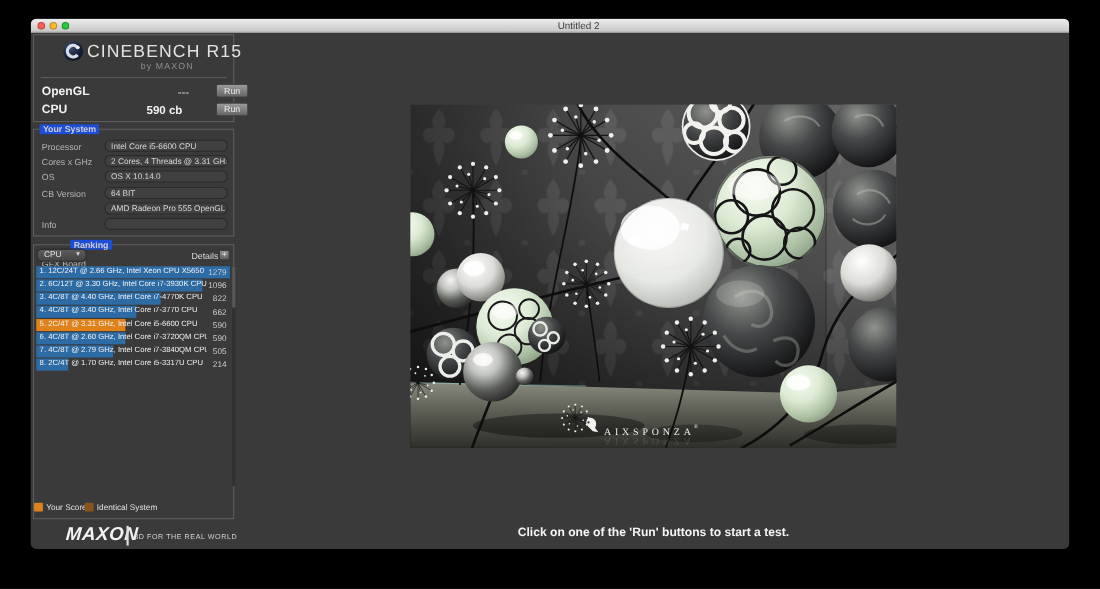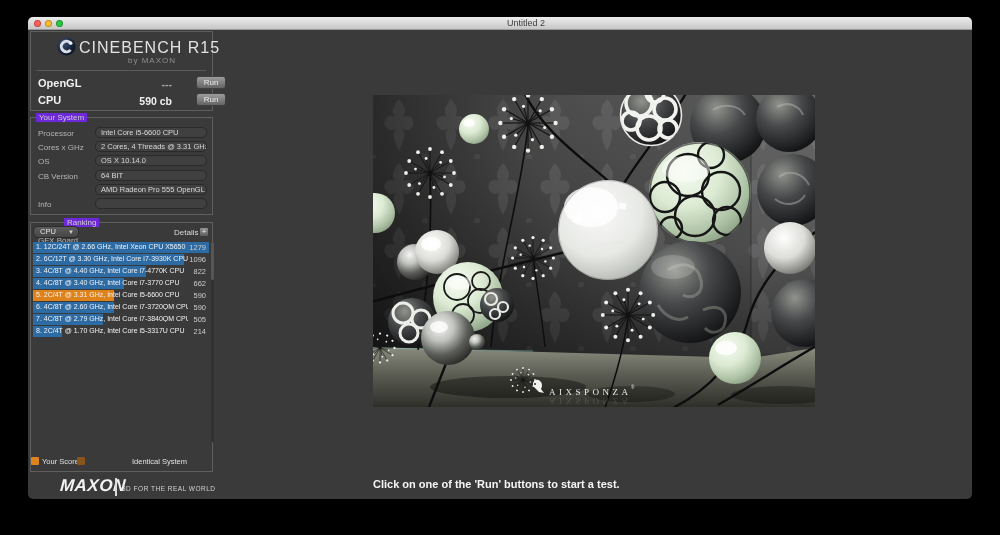--- a/index.html
+++ b/index.html
@@ -10,21 +10,21 @@
   
   #window-bg { left:28px; top:17px; width:944px; height:482px; background:#3a3a3a; border-radius:5px; }
   #titlebar  { left:28px; top:17px; width:944px; height:13px; border-radius:5px 5px 0 0;
                background:linear-gradient(#ededed,#c7c7c7); border-bottom:1px solid #9b9b9b; }
   #title-text{ left:28px; top:18px; width:996px; text-align:center; font-size:9px; color:#3e3e3e; line-height:11px; }
   .light { width:7px; height:7px; border-radius:50%; display:inline-block; border:0.5px solid rgba(0,0,0,.25); }
   #lights { left:34px; top:20px; display:flex; gap:4px; }
 
   
   .panel { border:1px solid #5e5e5e; background:transparent; }
-  .panel-label { position:absolute; font-size:8px; color:#cfcfcf; background:#6d28d9; padding:0 3px; }
+  .panel-label { position:absolute; font-size:8px; color:#cfcfcf; background:#1d4ed8; padding:0 3px;font-weight:bold; }
 
   #logo-box { left:30px; top:31px; width:183px; height:80px; }
   #cb-title { left:79px; top:39px; font-size:16px; color:#e2e2e2; letter-spacing:1px; font-weight:normal; }
   #cb-sub   { left:128px; top:56px; font-size:8px; color:#8f8f8f; letter-spacing:1px; }
   #logo-divider { left:37px; top:70px; width:169px; height:1px; background:#5a5a5a; }
 
   .bench-label { font-size:11px; font-weight:bold; color:#f1f1f1; }
   .bench-value { font-size:10.5px; font-weight:bold; text-align:right; width:45px; }
   .run-btn { width:30px; height:13px; border-radius:3px; border:1px solid #3f3f3f;
              background:linear-gradient(#9c9c9c,#646464); color:#e9e9e9; font-size:8px;
@@ -60,21 +60,21 @@
   .legend-label  { position:absolute; top:457px; font-size:7.5px; color:#e0e0e0; }
 
   
   #maxon-logo { left:60px; top:476px; font-size:17px; font-weight:bold; font-style:italic;
                 color:#f3f3f3; transform:skewX(-4deg); letter-spacing:0.5px; }
   #maxon-bar  { left:115px; top:478px; width:2px; height:18px; background:#dedede; }
   #maxon-tag  { left:122px; top:485px; font-size:6.5px; color:#d2d2d2; letter-spacing:0.5px; }
 
   
   #preview { left:373px; top:95px; width:442px; height:312px; }
-  #status-text { left:373px; top:478px; width:442px; 
+  #status-text { left:373px; top:478px; width:442px; text-align:center;
                  font-size:11px; font-weight:bold; color:#f5f5f5; }
 </style>
 </head>
 <body>
 
 <div class="abs" id="window-bg"></div>
 <div class="abs" id="titlebar"></div>
 <div class="abs" id="lights">
   <span class="light" style="background: rgb(255, 95, 87);"></span>
   <span class="light" style="background: rgb(254, 188, 46);"></span>
@@ -98,21 +98,21 @@
 </svg>
 <div class="abs" id="cb-title">CINEBENCH R15</div>
 <div class="abs" id="cb-sub">by MAXON</div>
 <div class="abs" id="logo-divider"></div>
 
 <div class="abs bench-label" style="left:38px; top:77px;">OpenGL</div>
 <div class="abs bench-value" style="left:127px; top:78px; color:#a5a5a5;">---</div>
 <div class="abs run-btn" style="left:177px; top:76px;">Run</div>
 
 <div class="abs bench-label" style="left:38px; top:94px;">CPU</div>
-<div class="abs bench-value" style="left:127px; top:95px; color:#f1f1f1;">590 cb</div>
+<div class="abs bench-value" style="left:127px; top:95px; color:#f1f1f1;text-align:center;">590 cb</div>
 <div class="abs run-btn" style="left:177px; top:93px;">Run</div>
 
 <div class="abs panel" id="system-box"></div>
 <span class="panel-label" style="left:36px; top:113px;">Your System</span>
 
 <span class="sys-label" style="top:129px;">Processor</span>
 <span class="sys-field" style="top:127px;">Intel Core i5-6600 CPU</span>
 <span class="sys-label" style="top:143px;">Cores x GHz</span>
 <span class="sys-field" style="top:141px;">2 Cores, 4 Threads @ 3.31 GHz</span>
 <span class="sys-label" style="top:157px;">OS</span>
@@ -175,21 +175,21 @@
     <span class="rank-label">8. 2C/4T @ 1.70 GHz, Intel Core i5-3317U CPU</span>
     <span class="rank-score">214</span>
   </div>
 </div>
 <div class="abs" id="rank-scrolltrack"></div>
 <div class="abs" id="rank-scrollthumb"></div>
 
 <span class="abs legend-swatch" style="left: 31px; background: rgb(222, 131, 28);"></span>
 <span class="abs legend-label" style="left:42px;">Your Score</span>
 <span class="abs legend-swatch" style="left: 77px; background: rgb(138, 85, 28);"></span>
-<span class="abs legend-label" style="left:88px;margin-left:44px;">Identical System</span>
+<span class="abs legend-label" style="left:88px;">Identical System</span>
 
 <div class="abs" id="maxon-logo">MAXON</div>
 <div class="abs" id="maxon-bar"></div>
 <div class="abs" id="maxon-tag">3D FOR THE REAL WORLD</div>
 
 <svg class="abs" id="preview" viewBox="0 0 442 312" preserveAspectRatio="none">
   <defs>
     <linearGradient id="wallL" x1="1" y1="0" x2="0" y2="1">
       <stop offset="0" stop-color="#5e5e5e"></stop>
         <stop offset="0.55" stop-color="#3e3e3e"></stop>

